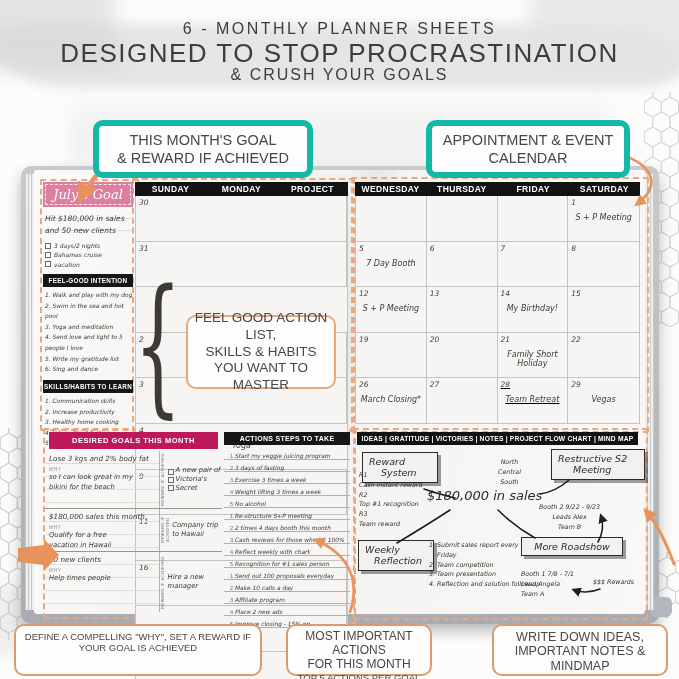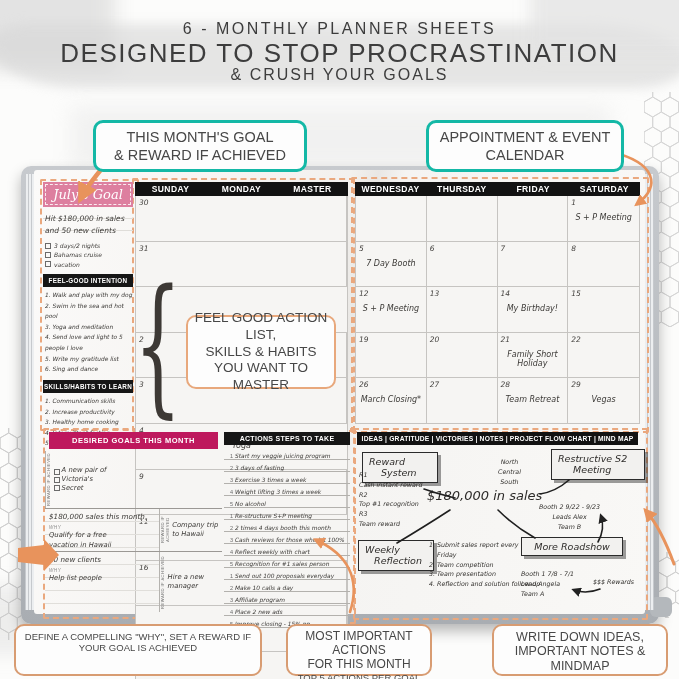--- a/index.html
+++ b/index.html
@@ -13,21 +13,21 @@
   .wash-topright{left:530px;top:-30px;width:190px;height:85px;background:#e3e3e3;opacity:.75;filter:blur(8px);}
   .wash-mid{left:70px;top:106px;width:540px;height:66px;background:#dddddd;opacity:.32;filter:blur(10px);}
   .wash-botleft{left:-25px;top:585px;width:130px;height:70px;background:#d8d8d8;opacity:.4;filter:blur(9px);}
   .hexpatch{position:absolute;opacity:.85;}
   
   .title{position:absolute;left:0;width:679px;text-align:center;color:#3d3d3d;z-index:5;}
   .t1{top:20px;font-size:16px;letter-spacing:2.5px;}
   .t2{top:38px;font-size:26px;letter-spacing:1.5px;}
   .t3{top:66px;font-size:16px;letter-spacing:2px;}
   
-  .co{position:absolute;border:3px solid #14b8a6;border-radius:10px;background:#fdfdfd;
+  .co{position:absolute;border:6px solid #14b8a6;border-radius:10px;background:#fdfdfd;
       color:#474747;text-align:center;white-space:pre-line;z-index:8;
       display:flex;align-items:center;justify-content:center;line-height:1.25;}
   .co1{left:93px;top:120px;width:208px;height:46px;font-size:14.5px;}
   .co2{left:426px;top:120px;width:192px;height:46px;font-size:14.5px;}
   .co3{left:186px;top:315px;width:146px;height:70px;font-size:13.5px;border-color:#e8a87c;border-width:2.5px;}
   .cb{position:absolute;top:624px;border:2px solid #d89c72;border-radius:10px;background:#fdfdfd;
       color:#474747;text-align:center;z-index:8;padding-top:4px;box-sizing:border-box;}
   .cb1{left:14px;width:248px;height:52px;}
   .cb2{left:286px;width:146px;height:52px;}
   .cb3{left:492px;width:176px;height:52px;}
@@ -170,21 +170,21 @@
       <div>3. Healthy home cooking</div>
       <div>4. Intermittent fasting</div>
       <div>5. Dr. Wanda Article</div>
     </div>
   </div>
 
   <div class="cal" style="left:135px;top:182px;width:213px;">
     <div class="calhead" style="grid-template-columns:repeat(3,1fr);">
       <span>SUNDAY</span>
       <span>MONDAY</span>
-      <span>MASTER</span>
+      <span>PROJECT</span>
     </div>
     <div class="calgrid" style="grid-template-columns:repeat(1,1fr);">
       <div class="cell">
           <span class="d">30</span>
           <span class="n"></span>
         </div>
       <div class="cell">
           <span class="d">31</span>
           <span class="n"></span>
         </div>
@@ -313,34 +313,40 @@
           <span class="n"></span>
         </div>
       <div class="cell" style="border-bottom:none;">
           <span class="d">26</span>
           <span class="n">March Closing*</span>
         </div>
       <div class="cell" style="border-bottom:none;">
           <span class="d">27</span>
           <span class="n"></span>
         </div>
-      <div class="cell" style="border-bottom:none;">
+      <div class="cell" style="border-bottom:none;text-decoration:underline;">
           <span class="d">28</span>
           <span class="n">Team Retreat</span>
         </div>
       <div class="cell" style="border-right:none;border-bottom:none;">
           <span class="d">29</span>
           <span class="n">Vegas</span>
         </div>
     </div>
   </div>
 
   <div class="goals">
     <div class="barpink">DESIRED GOALS THIS MONTH</div>
     <div class="grow" style="height:57px;">
+      <div class="gleft hand">
+        <div class="gmain">Lose 3 kgs and 2% body fat</div>
+        <div class="why">WHY</div>
+        <div class="gwhy">so I can look great in my
+bikini for the beach</div>
+      </div>
       <div class="gright">
         <span class="vlab">REWARD
 IF ACHIEVED</span>
         <span class="gboxes">
             <span class="box"></span>
             <span class="box"></span>
             <span class="box"></span>
           </span>
         <span class="greward hand">A new pair of
 Victoria's Secret</span>
@@ -357,21 +363,21 @@
         <span class="vlab">REWARD
 IF ACHIEVED</span>
         <span class="greward hand">Company trip
 to Hawaii</span>
       </div>
     </div>
     <div class="grow" style="height:60px;">
       <div class="gleft hand">
         <div class="gmain" style="">50 new clients</div>
         <div class="why">WHY</div>
-        <div class="gwhy">Help list people</div>
+        <div class="gwhy">Help times people</div>
       </div>
       <div class="gright">
         <span class="vlab">REWARD
 IF ACHIEVED</span>
         <span class="greward hand">Hire a new
 manager</span>
       </div>
     </div>
   </div>
 

